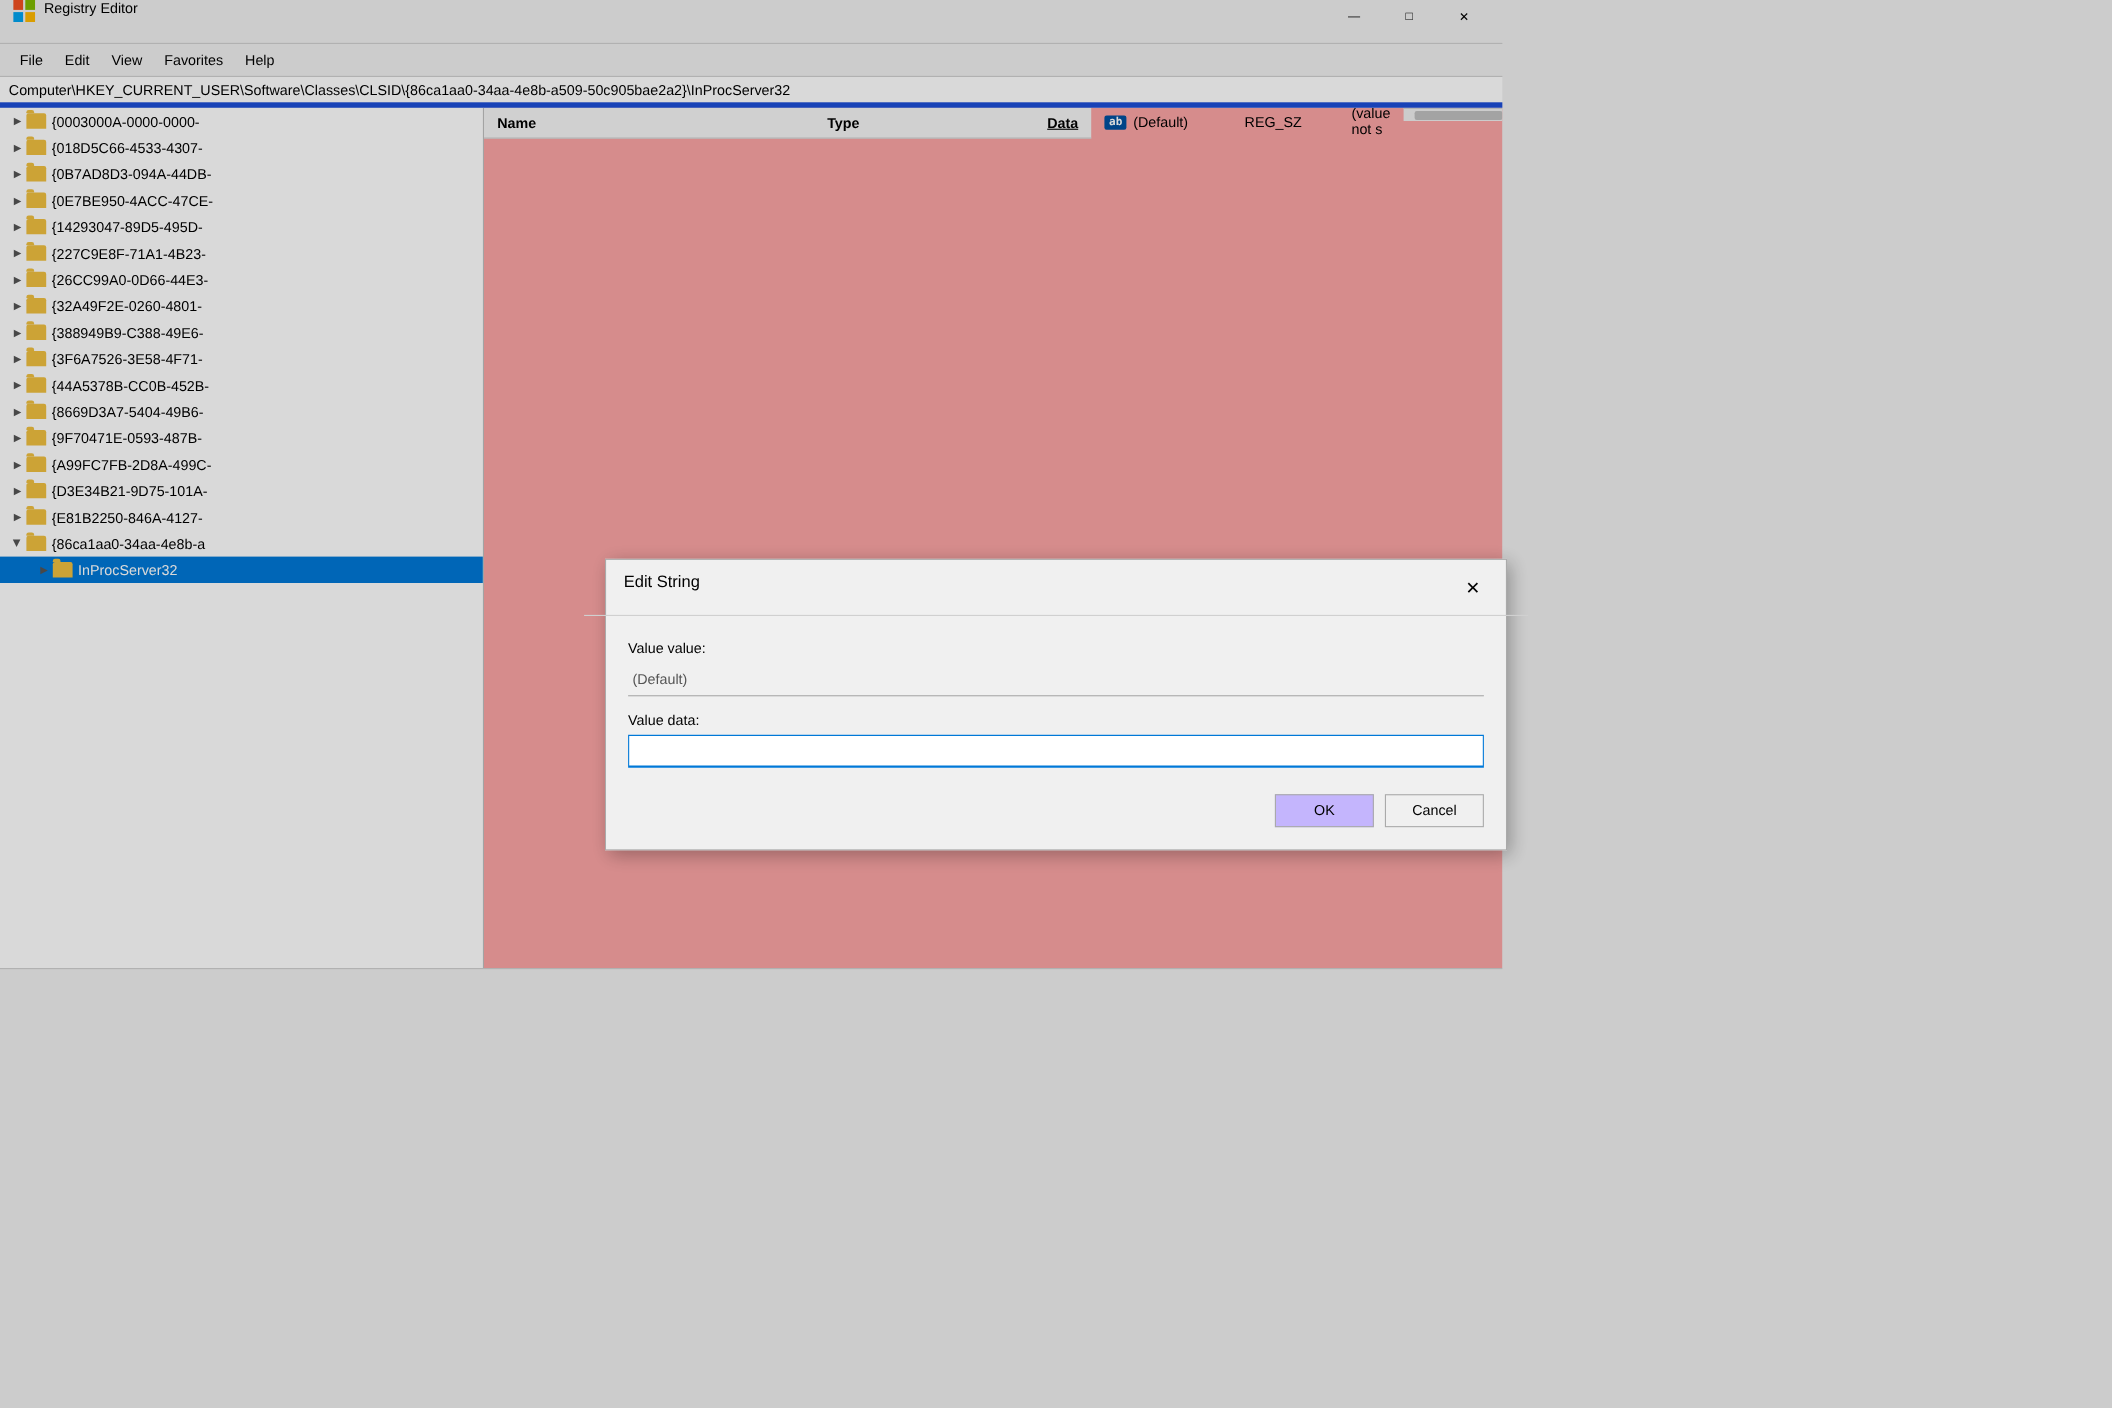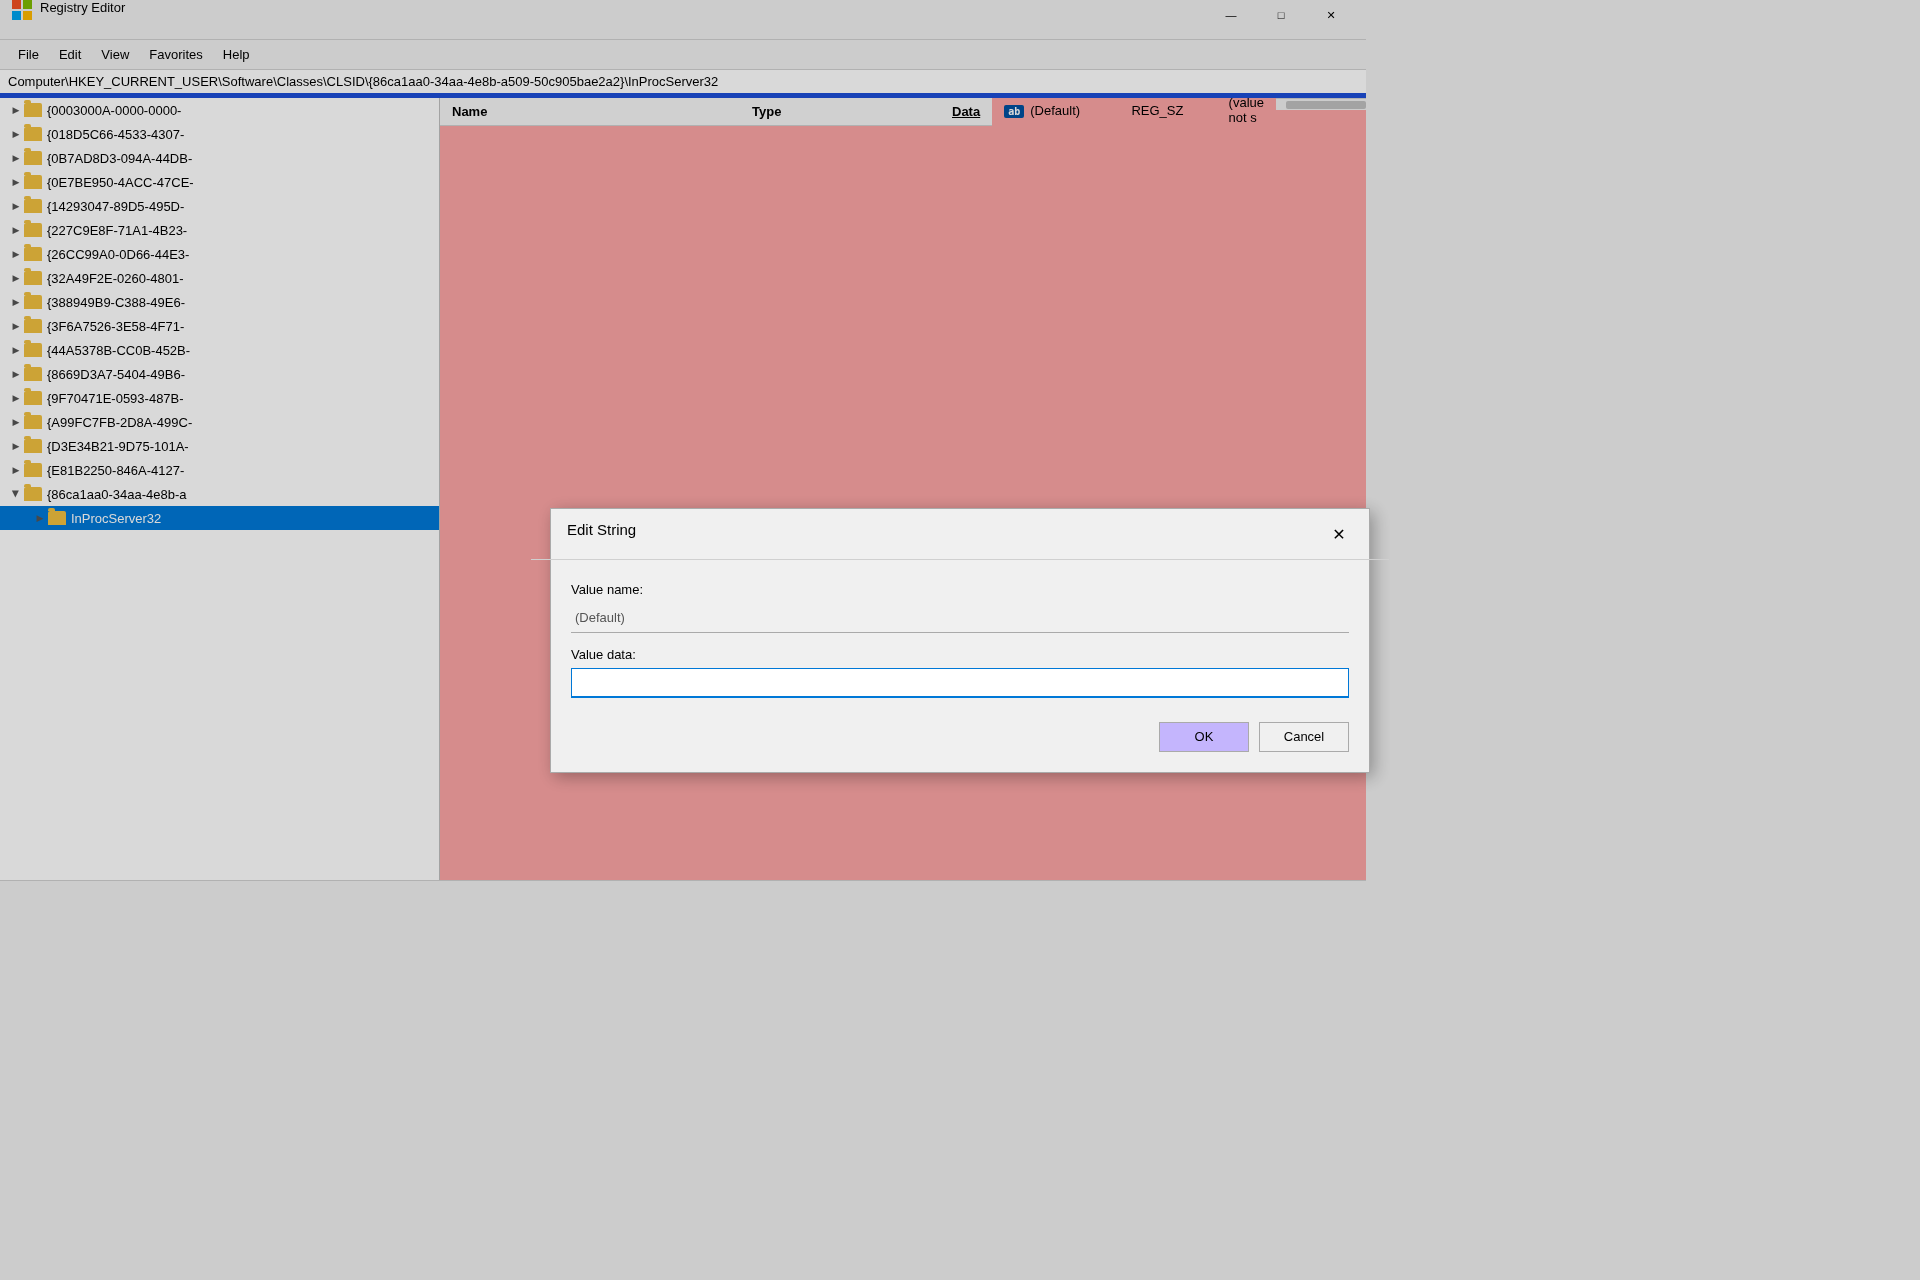--- a/index.html
+++ b/index.html
@@ -501,21 +501,21 @@
     <div class="dialog-title-bar">
       <span>Edit String</span>
       <div class="dialog-close-btn">✕</div>
     </div>
 
     <div class="dialog-divider"></div>
 
     <div class="dialog-body">
 
       <div class="dialog-section">
-        <div class="dialog-field-label">Value name:</div>
+        <div class="dialog-field-label">Value value:</div>
         <input type="text" class="dialog-text-input" readonly="" value="(Default)" style="">
       </div>
 
       <div class="dialog-section">
         <div class="dialog-field-label">Value data:</div>
         <div style="position: relative;">
           <input type="text" class="dialog-text-input active" value="" style="padding-left: 6px;">
         </div>
       </div>
 

